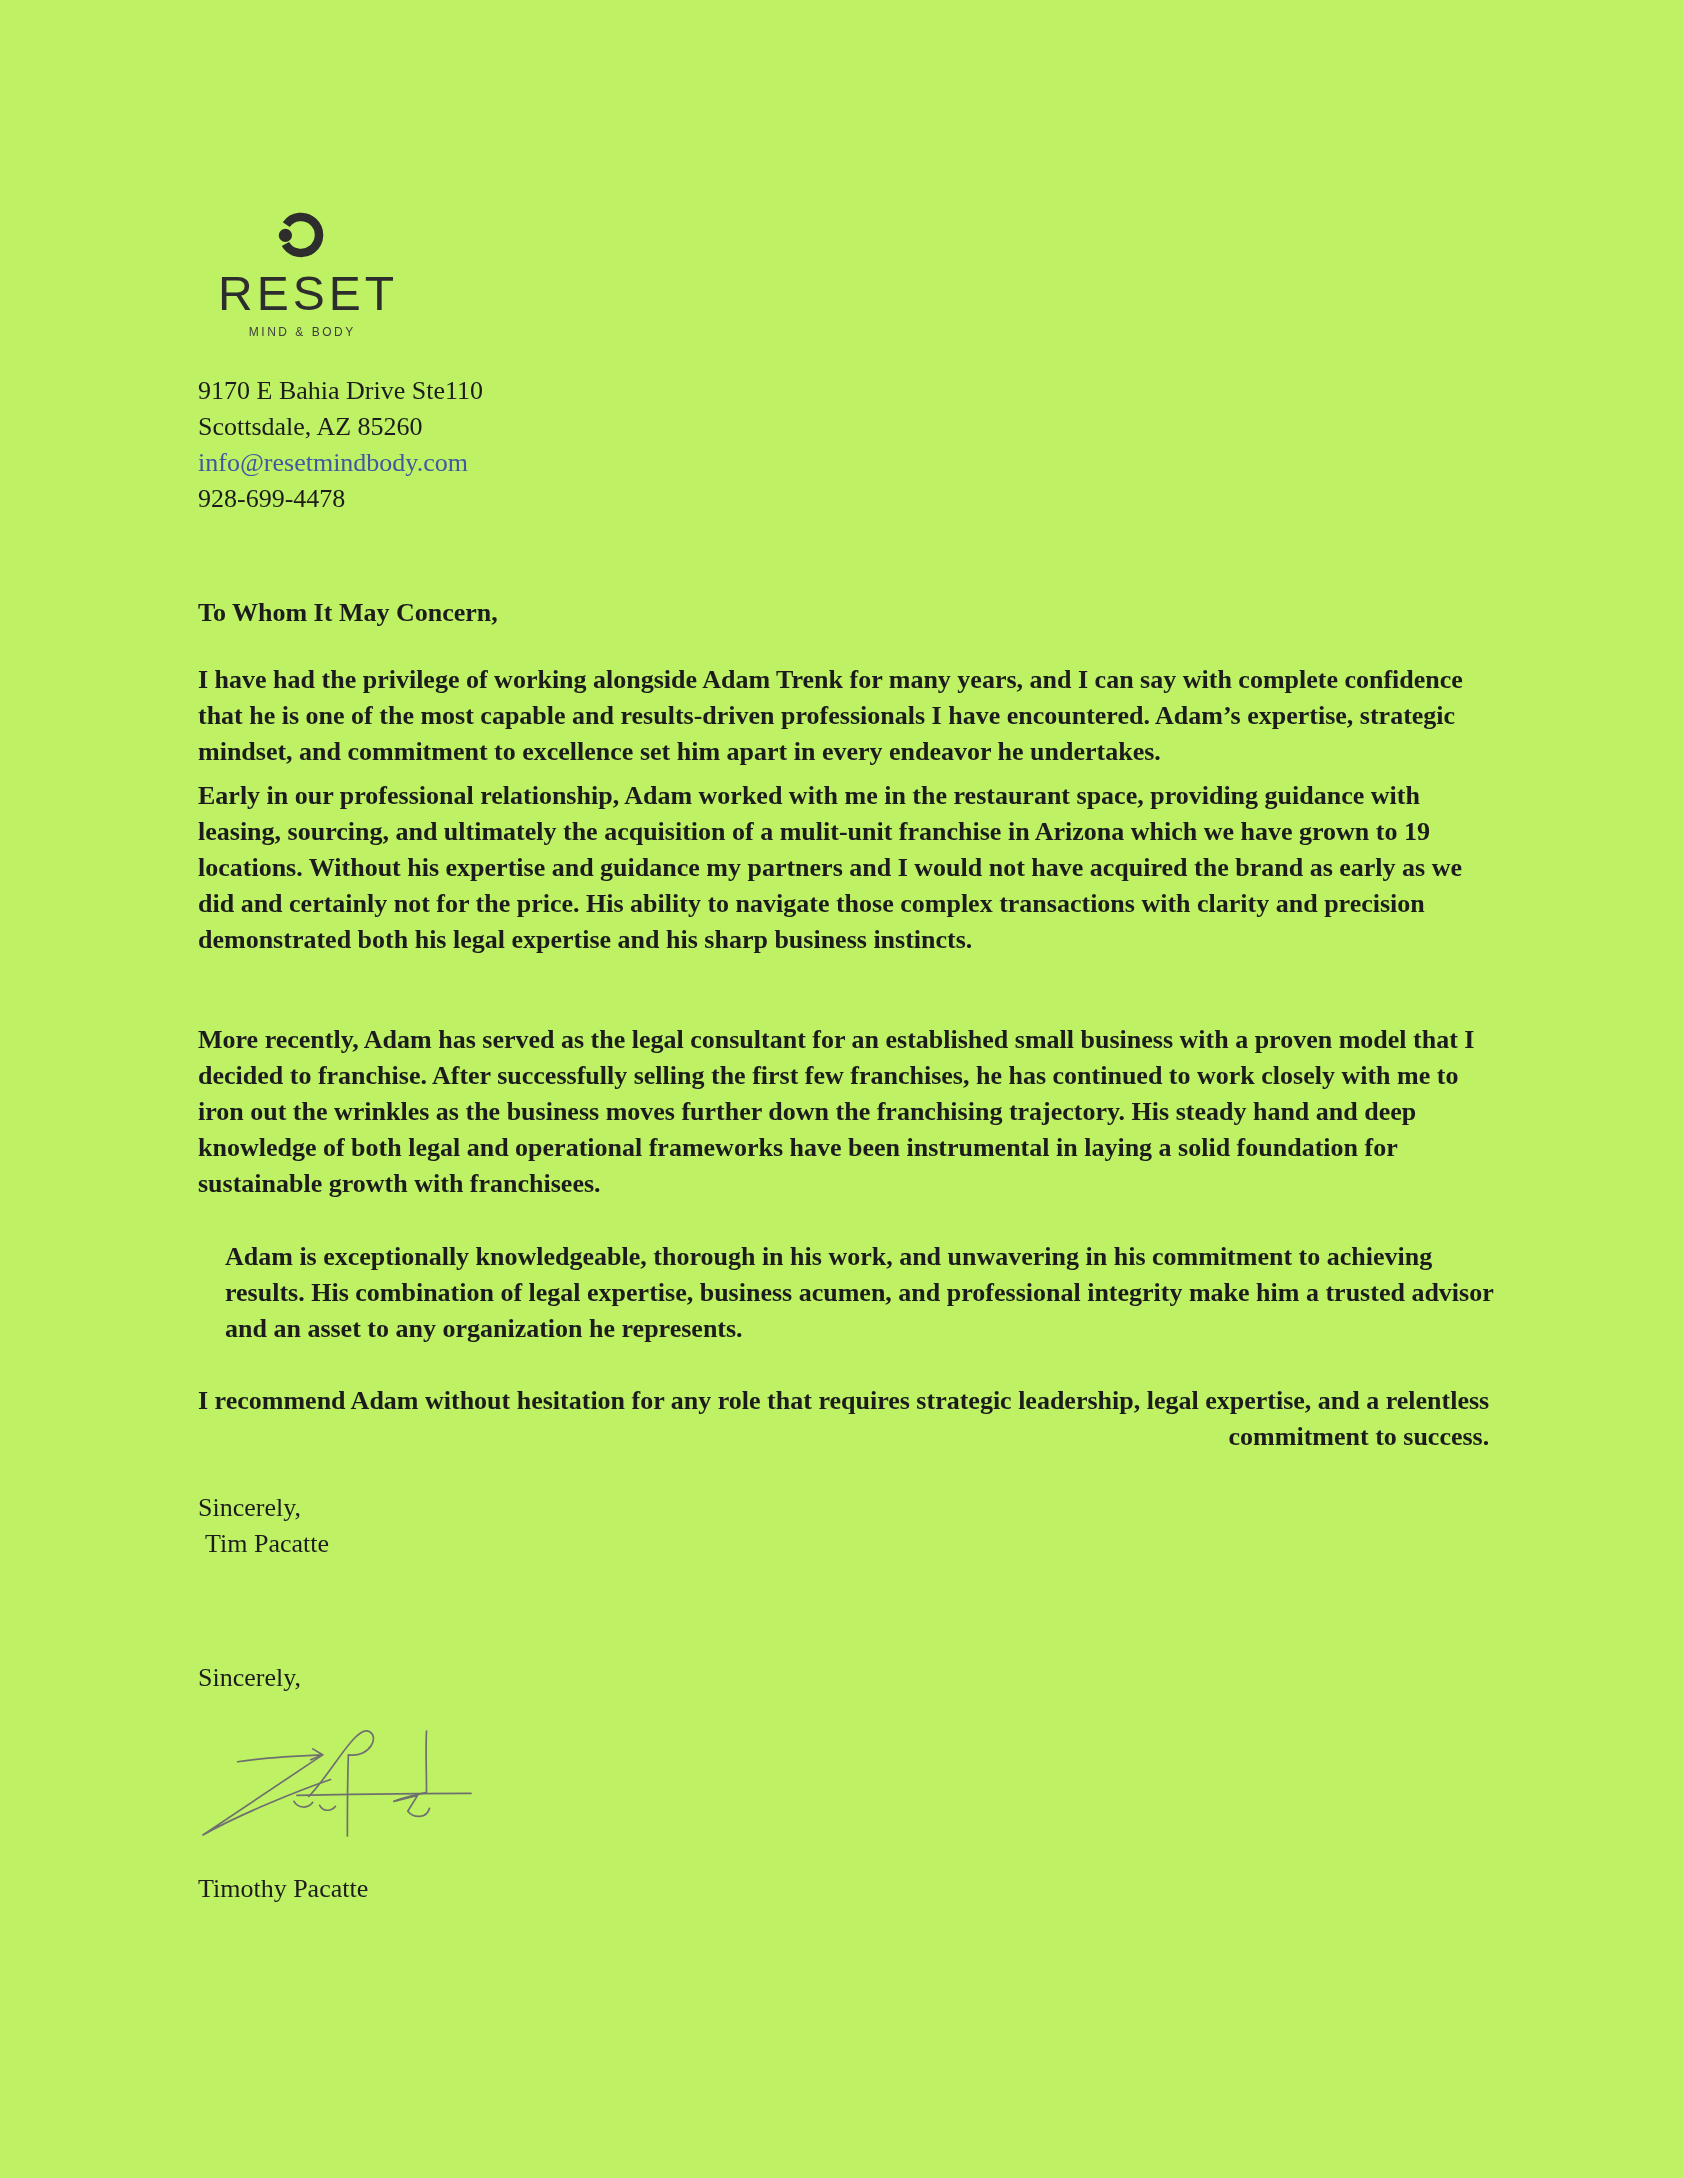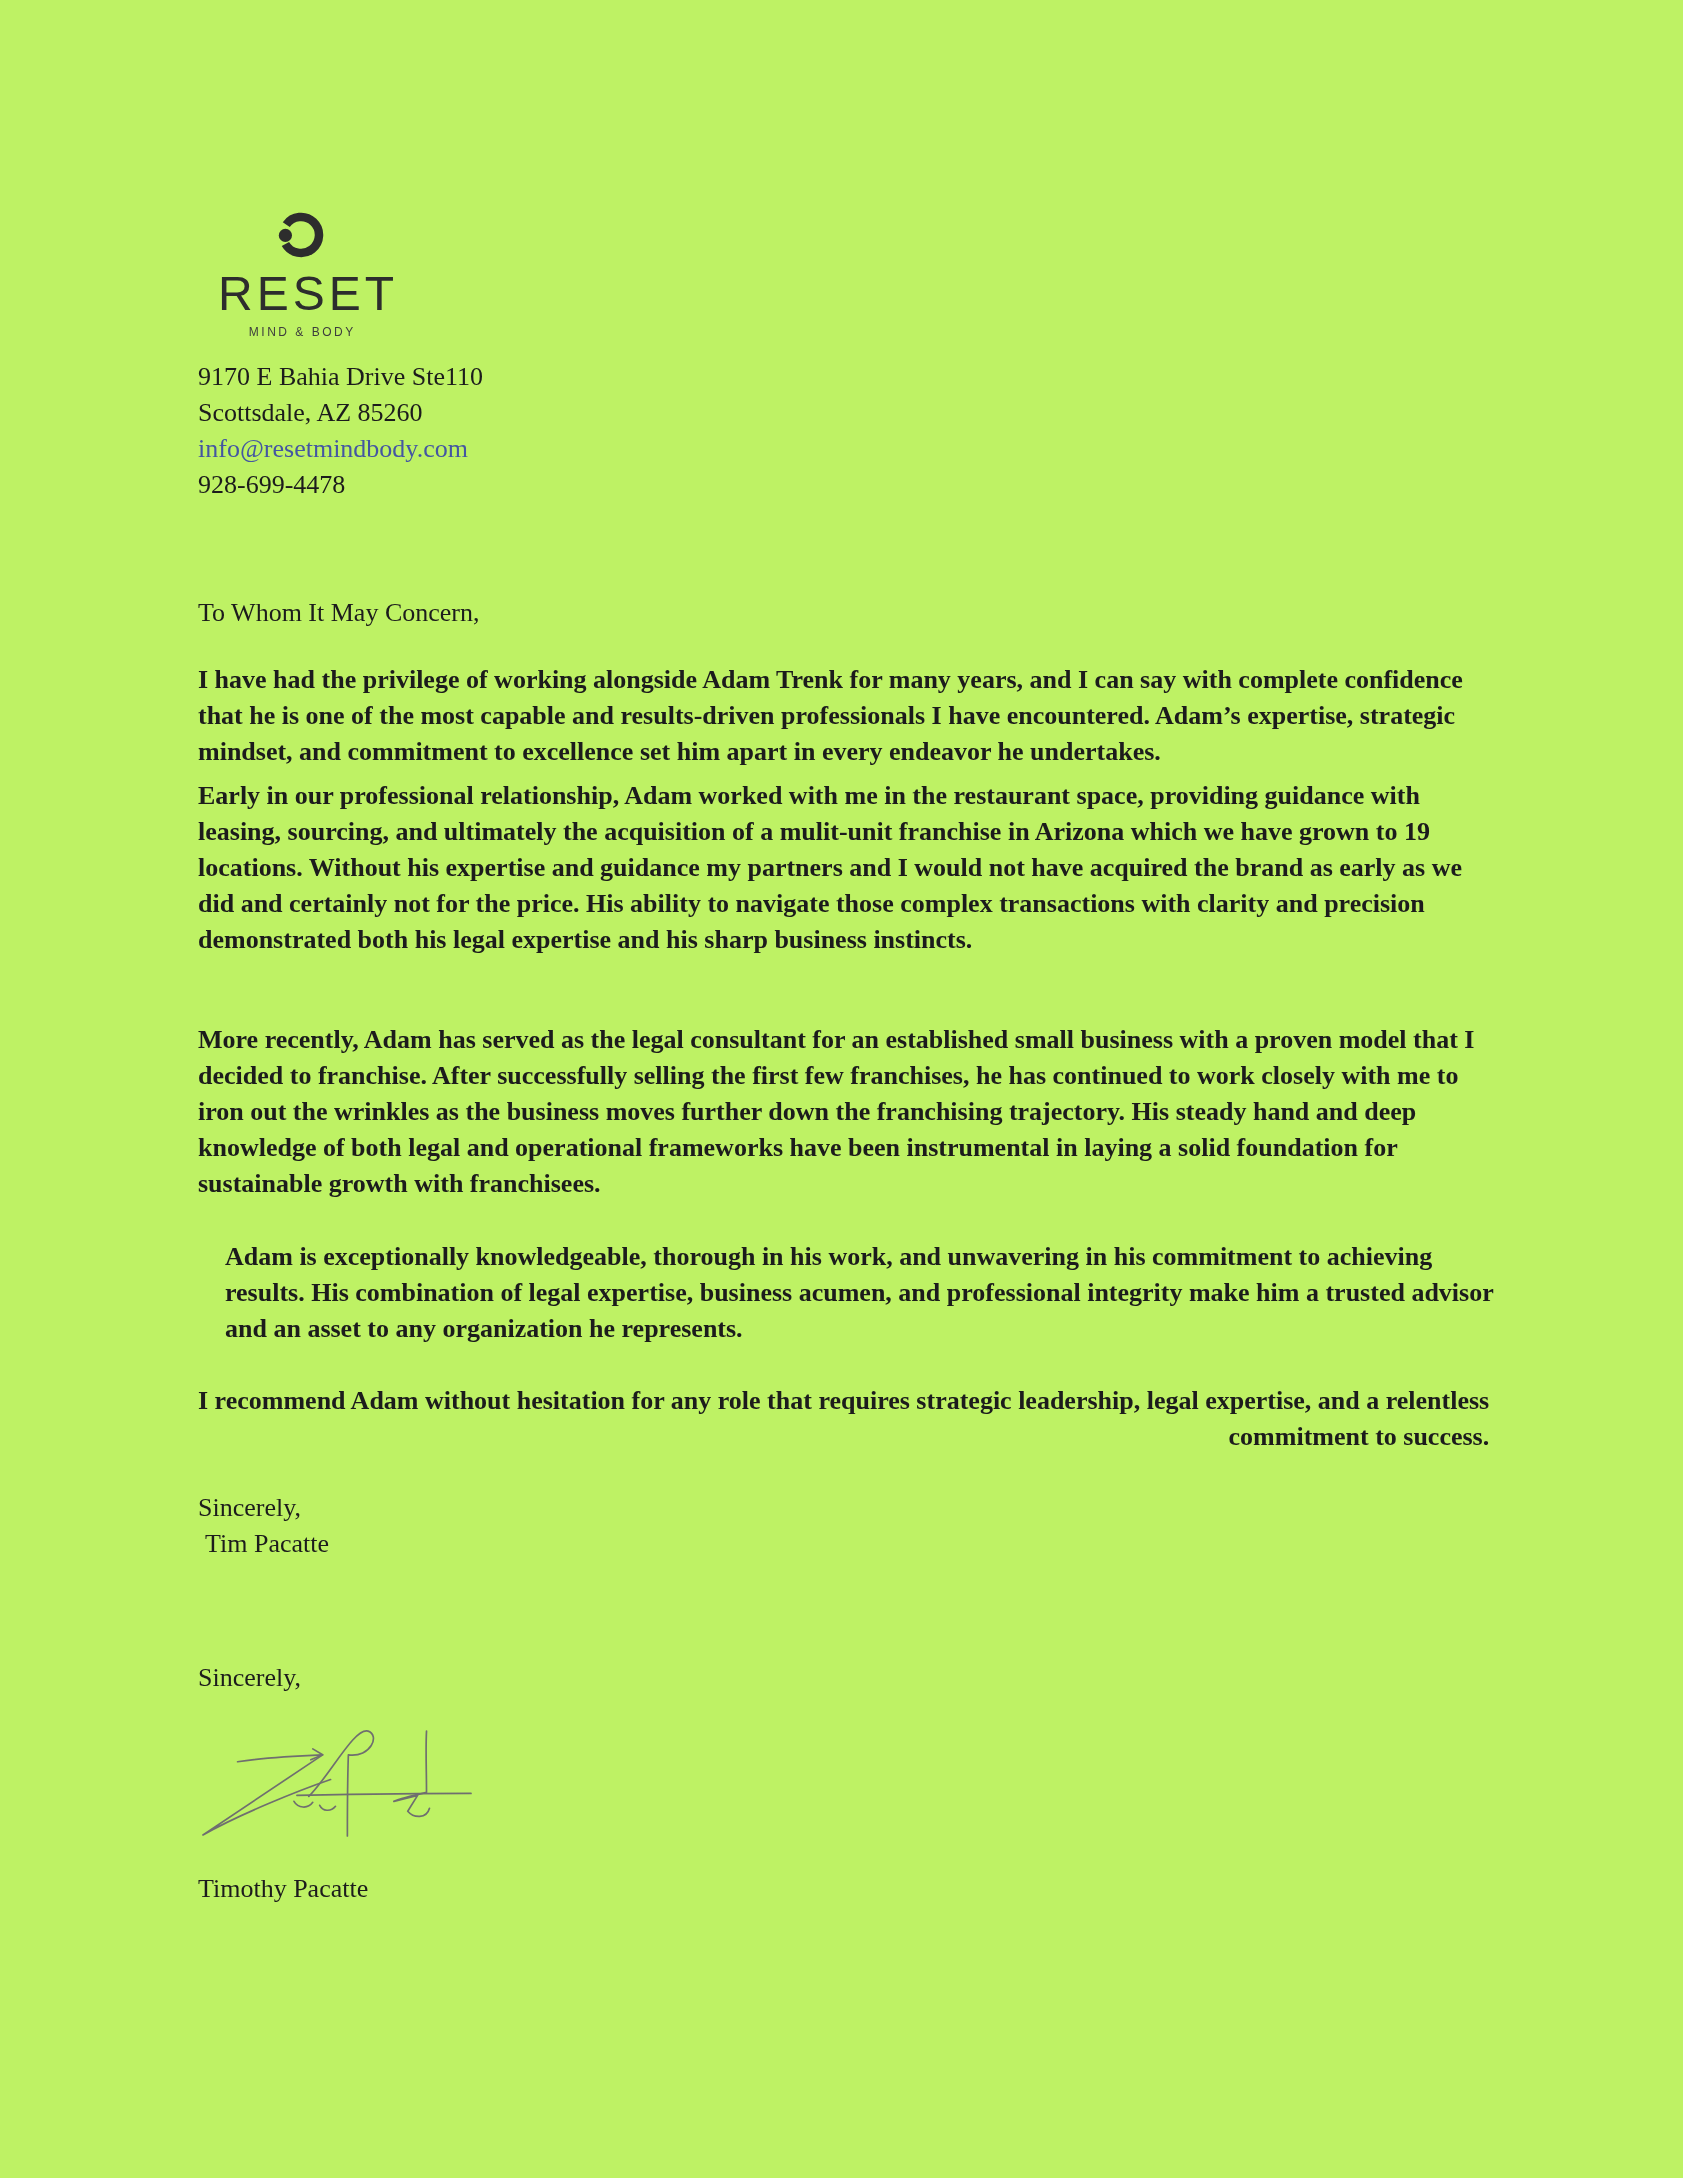--- a/index.html
+++ b/index.html
@@ -24,23 +24,23 @@
   }
   .logo-tagline {
     margin-top:7px;
     font-family:"Liberation Sans", sans-serif;
     font-size:12px; font-weight:400; letter-spacing:2.5px; text-indent:2.5px;
     color:#3d3d3d; white-space:nowrap;
   }
 
   
   .txt { font-size:26px; line-height:36px; }
-  .contact    { position:absolute; left:198px; top:359px; }
+  .contact    { position:absolute; left:198px; top:373px; }
   .contact a  { color:#4456a2; text-decoration:none; }
-  .salutation { position:absolute; left:198px; top:595px; }
+  .salutation { position:absolute; left:198px; top:595px;font-weight:bold; }
   .para { position:absolute; left:198px; margin:0; white-space:pre-line;font-weight:bold; }
   .p1 { top:662px; }
   .p2 { top:778px; }
   .p3 { top:1022px; }
   .p4 { top:1239px;margin-left:27px; }
   .p5 { top:1383px;text-align:right; }
   .closing1 { position:absolute; left:198px; top:1490px; }
   .closing1 .closing-name { padding-left:7px; }
   .closing2 { position:absolute; left:198px; top:1660px; }
   .signature { position:absolute; left:200px; top:1725px; width:273px; height:121px; }

